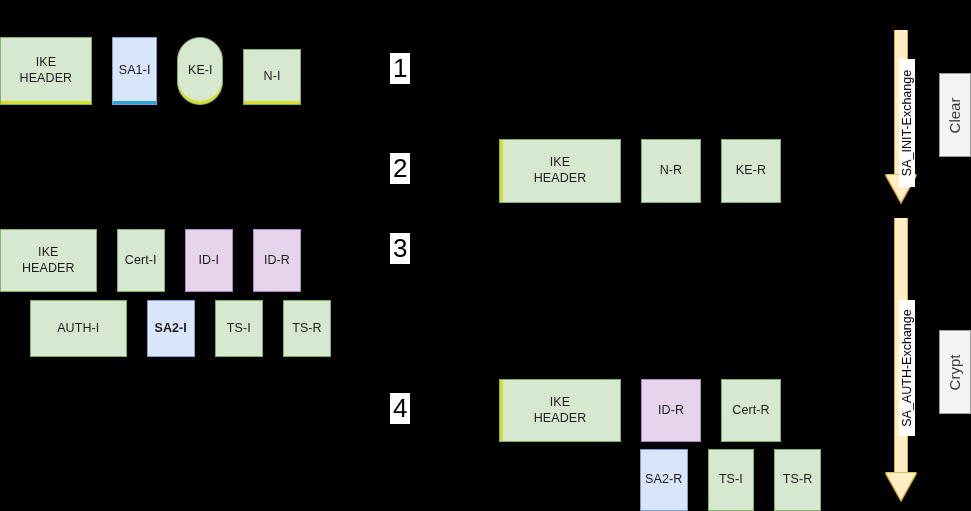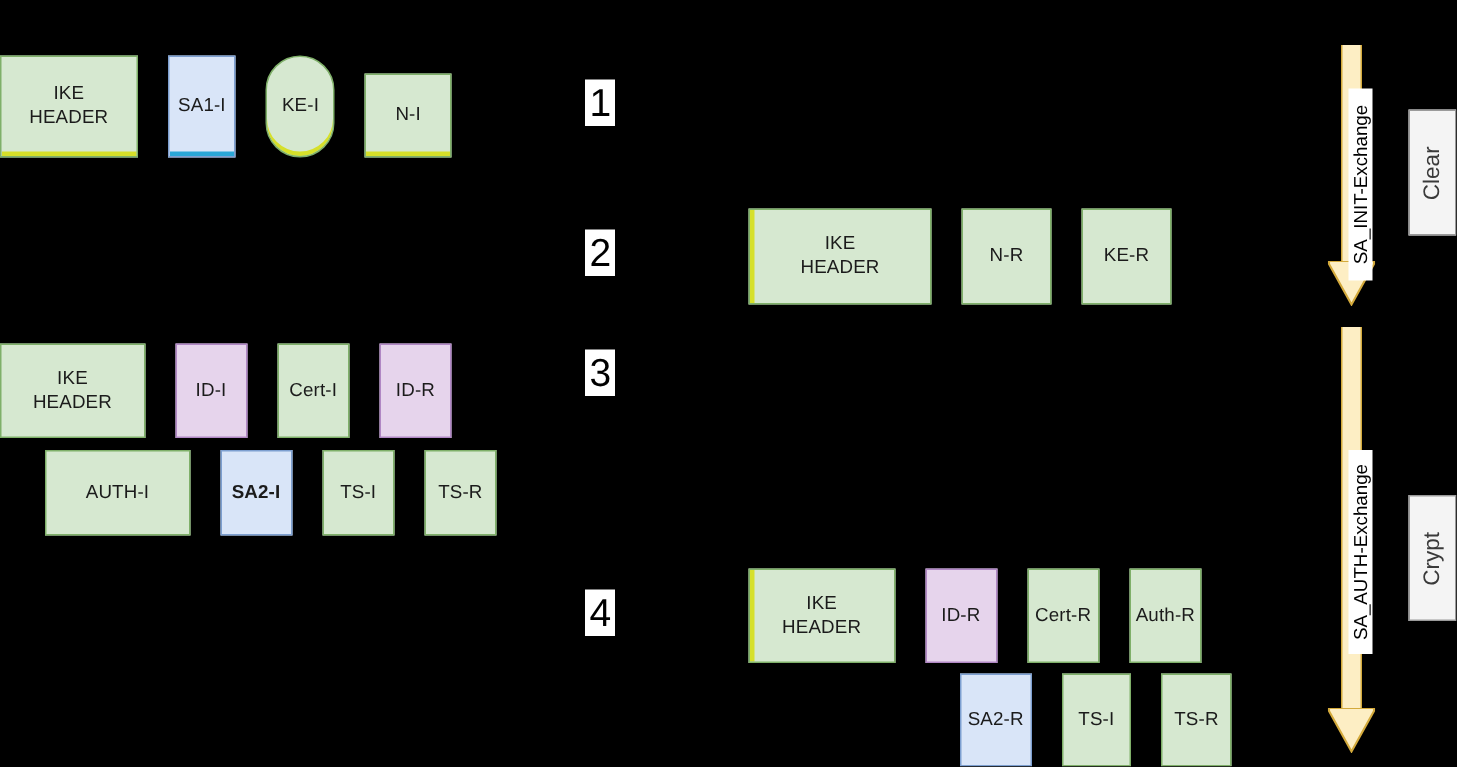--- a/index.html
+++ b/index.html
@@ -145,38 +145,37 @@
   <div class="msg-row" style="left:499px; top:139px; width:302px; height:64px;">
     <div class="cell green edge-left-yellow" style="width:122px;">IKE
 HEADER</div>
     <div class="cell green" style="width:60px;">N-R</div>
     <div class="cell green" style="width:60px;">KE-R</div>
   </div>
 
   <div class="msg-row" style="left:0px; top:229px; width:301px; height:63px;">
     <div class="cell green" style="width:121px;">IKE
 HEADER</div>
+    <div class="cell green" style="width:60px;">Cert-I</div>
     <div class="cell purple" style="width:60px;">ID-I</div>
-    <div class="cell green" style="width:60px;">Cert-I</div>
     <div class="cell purple" style="width:60px;">ID-R</div>
   </div>
 
   <div class="msg-row" style="left:30px; top:300px; width:301px; height:57px;border-radius:12px;">
     <div class="cell green" style="width:121px;">AUTH-I</div>
     <div class="cell blue" style="width:60px;font-weight:bold;">SA2-I</div>
     <div class="cell green" style="width:60px;">TS-I</div>
     <div class="cell green" style="width:60px;">TS-R</div>
   </div>
 
   <div class="msg-row" style="left:499px; top:379px; width:302px; height:63px;">
     <div class="cell green edge-left-yellow" style="width:122px;">IKE
 HEADER</div>
     <div class="cell purple" style="width:60px;">ID-R</div>
     <div class="cell green" style="width:60px;">Cert-R</div>
-    <div class="cell green" style="width:60px;">Auth-R</div>
   </div>
 
   <div class="msg-row" style="left:640px; top:449px; width:181px; height:62px;">
     <div class="cell blue" style="width:61px;">SA2-R</div>
     <div class="cell green" style="width:60px;">TS-I</div>
     <div class="cell green" style="width:60px;">TS-R</div>
   </div>
 
   <div class="arrow-wrap" style="left:879px; top:30px; height:180px;">
     <div class="arrow-top-cap" style="top:0px;"></div>

